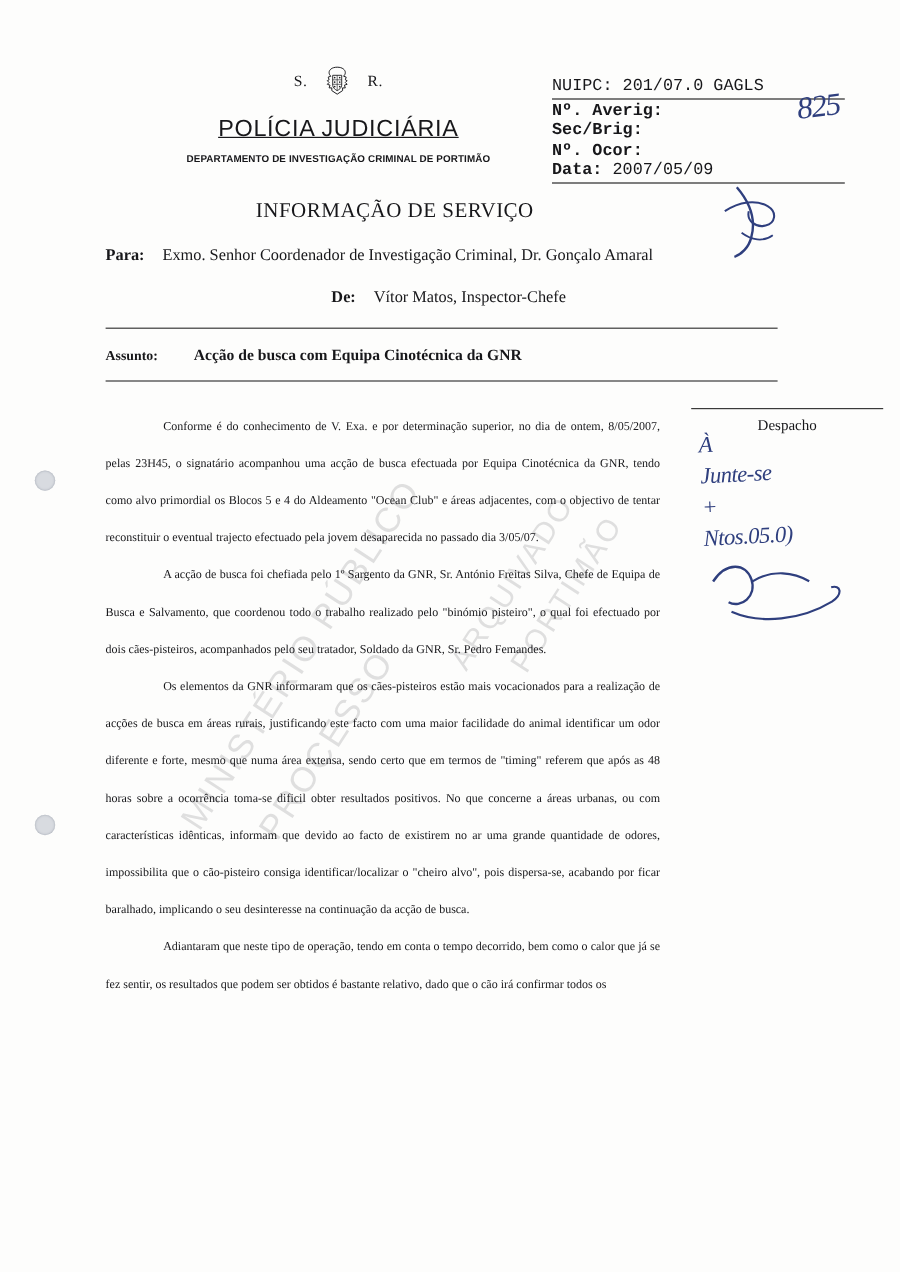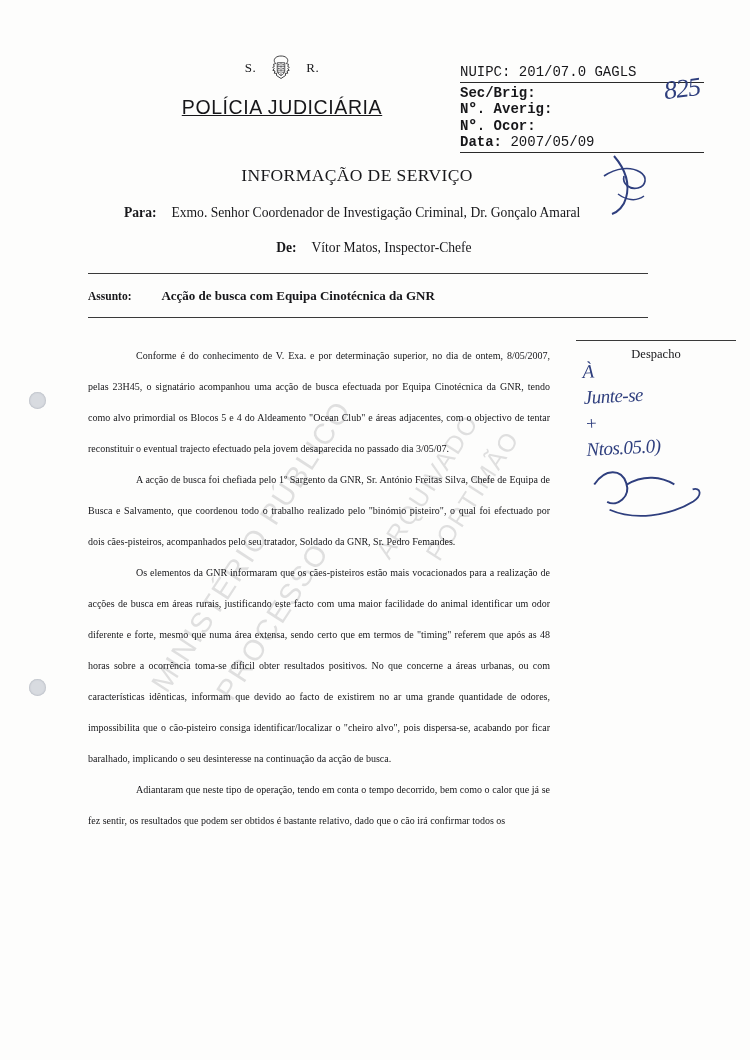--- a/index.html
+++ b/index.html
@@ -112,34 +112,33 @@
 
   
   .doc-title {
     position: absolute;
     top: 165px;
     left: 0;
     width: 658px;
     text-align: center;
     font-size: 17.5px;
     letter-spacing: .4px;
-    margin-left: 28px;
   }
 
   .field-row {
     position: absolute;
     left: 88px;
     width: 560px;
     font-size: 13.6px;
   }
   .field-row .lbl {
     font-weight: bold;
     display: inline-block;
   }
-  #para-row { top: 205px; margin-left: 36px; }
+  #para-row { top: 205px; }
   #de-row   { top: 240px; text-align: center; }
   #para-row .lbl { width: 44px; }
   #de-row   .lbl { width: 44px; }
 
   .hr-full {
     position: absolute;
     left: 88px;
     width: 560px;
     border-top: 1px solid #3a3a3a;
   }
@@ -267,34 +266,35 @@
             <circle cx="22.8" cy="15.6" r=".9" fill="#1d1d20"></circle>
             <circle cx="17.2" cy="20.6" r=".9" fill="#1d1d20"></circle>
             <circle cx="22.8" cy="20.6" r=".9" fill="#1d1d20"></circle>
             <circle cx="17.2" cy="25.6" r=".9" fill="#1d1d20"></circle>
             <circle cx="22.8" cy="25.6" r=".9" fill="#1d1d20"></circle>
           </svg>
         </span>
         <span class="crest-letter">R.</span>
       </div>
       <div class="pj-title">POLÍCIA JUDICIÁRIA</div>
+      <div class="dept">DEPARTAMENTO DE INVESTIGAÇÃO CRIMINAL DE PORTIMÃO</div>
     </div>
 
     <div class="refs">
       <div class="line">
         <span>NUIPC:</span>
         <span>201/07.0 GAGLS</span>
       </div>
       <div class="rule"></div>
       <div class="line">
+        <span class="lbl">Nº. Averig:</span>
+        <span></span>
+      </div>
+      <div class="line">
         <span class="lbl">Sec/Brig:</span>
-        <span></span>
-      </div>
-      <div class="line">
-        <span class="lbl">Nº. Averig:</span>
         <span></span>
       </div>
       <div class="line">
         <span class="lbl">Nº. Ocor:</span>
         <span></span>
       </div>
       <div class="line">
         <span class="lbl">Data:</span>
         <span>2007/05/09</span>
       </div>

